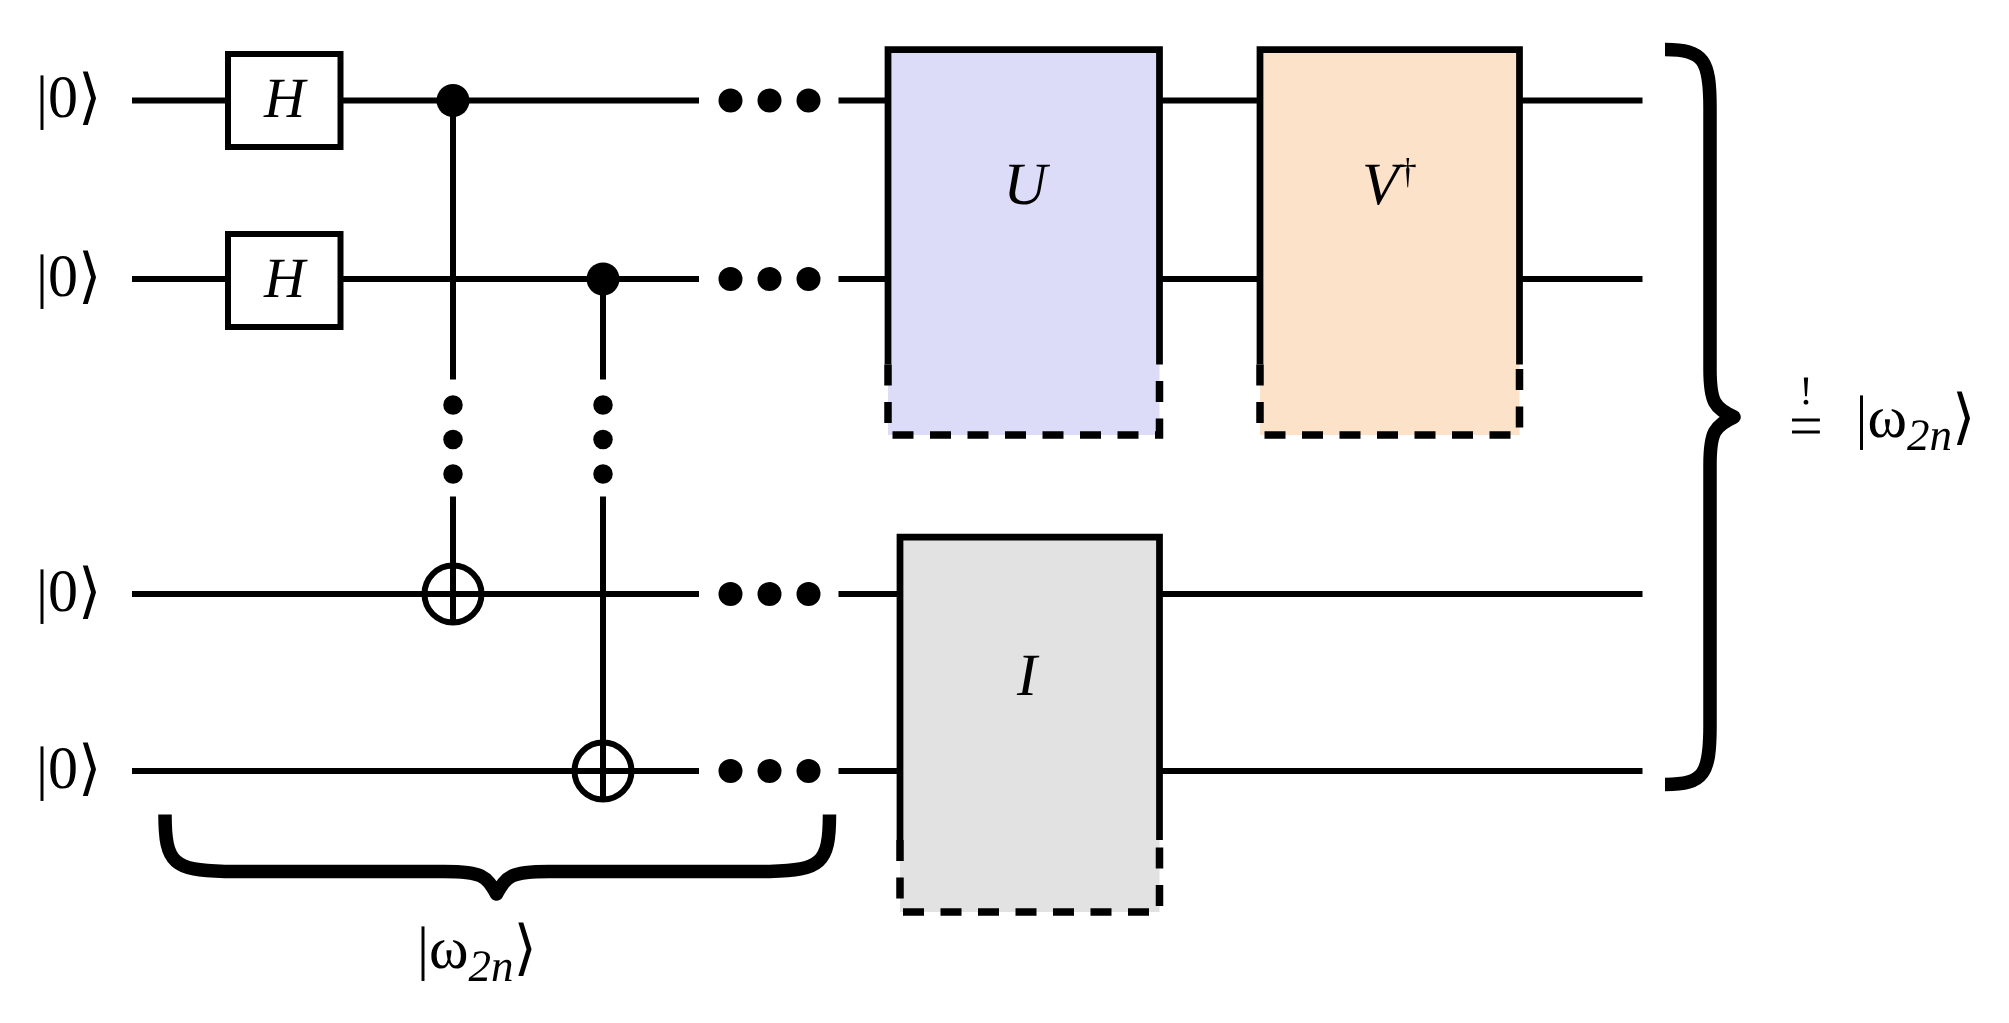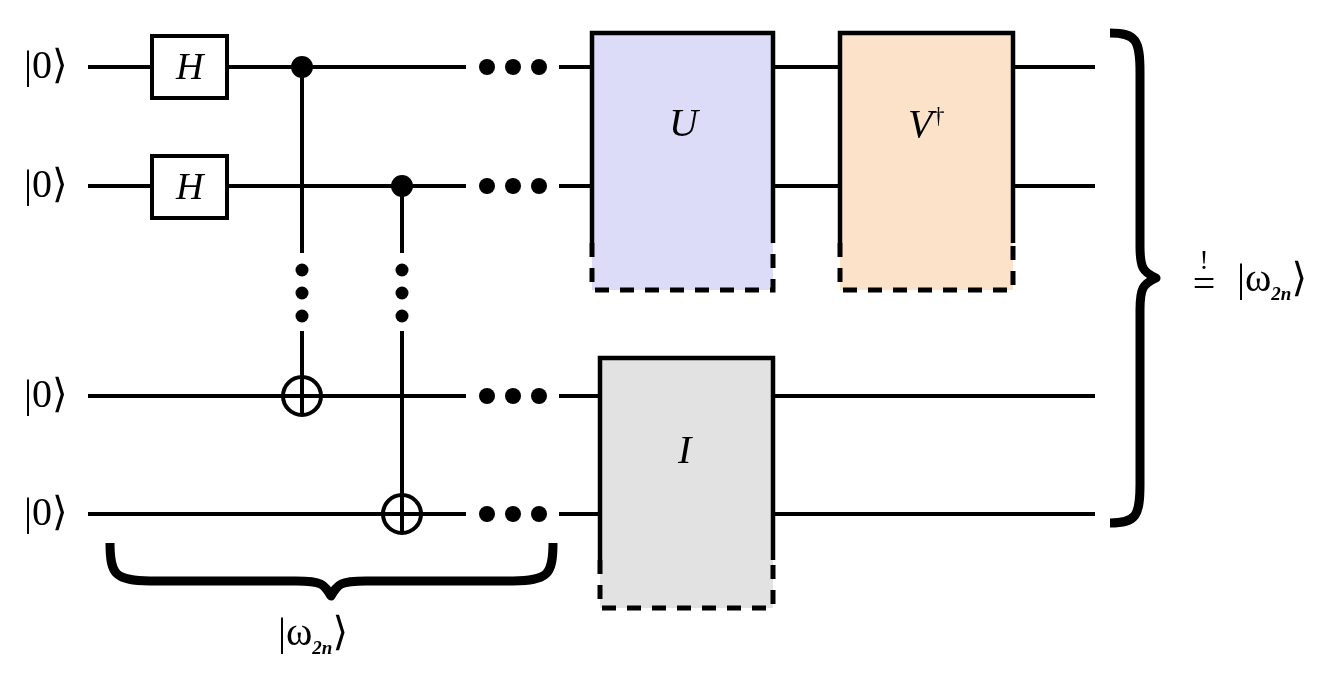--- a/index.html
+++ b/index.html
@@ -42,24 +42,23 @@
   }
   .dagger-sup {
     font-size: 24px;
     font-style: normal;
     vertical-align: super;
   }
   .omega-ket {
     font-size: 40px;
   }
   .omega-sub {
-    font-size: 19px;
+    font-size: 30px;
     font-style: italic;
     vertical-align: sub;
-    font-weight: bold;
   }
   .eqsym {
     position: absolute;
     font-size: 40px;
     text-align: center;
   }
   .eqsym .bang {
     display: block;
     font-size: 27px;
     line-height: 0.62;

